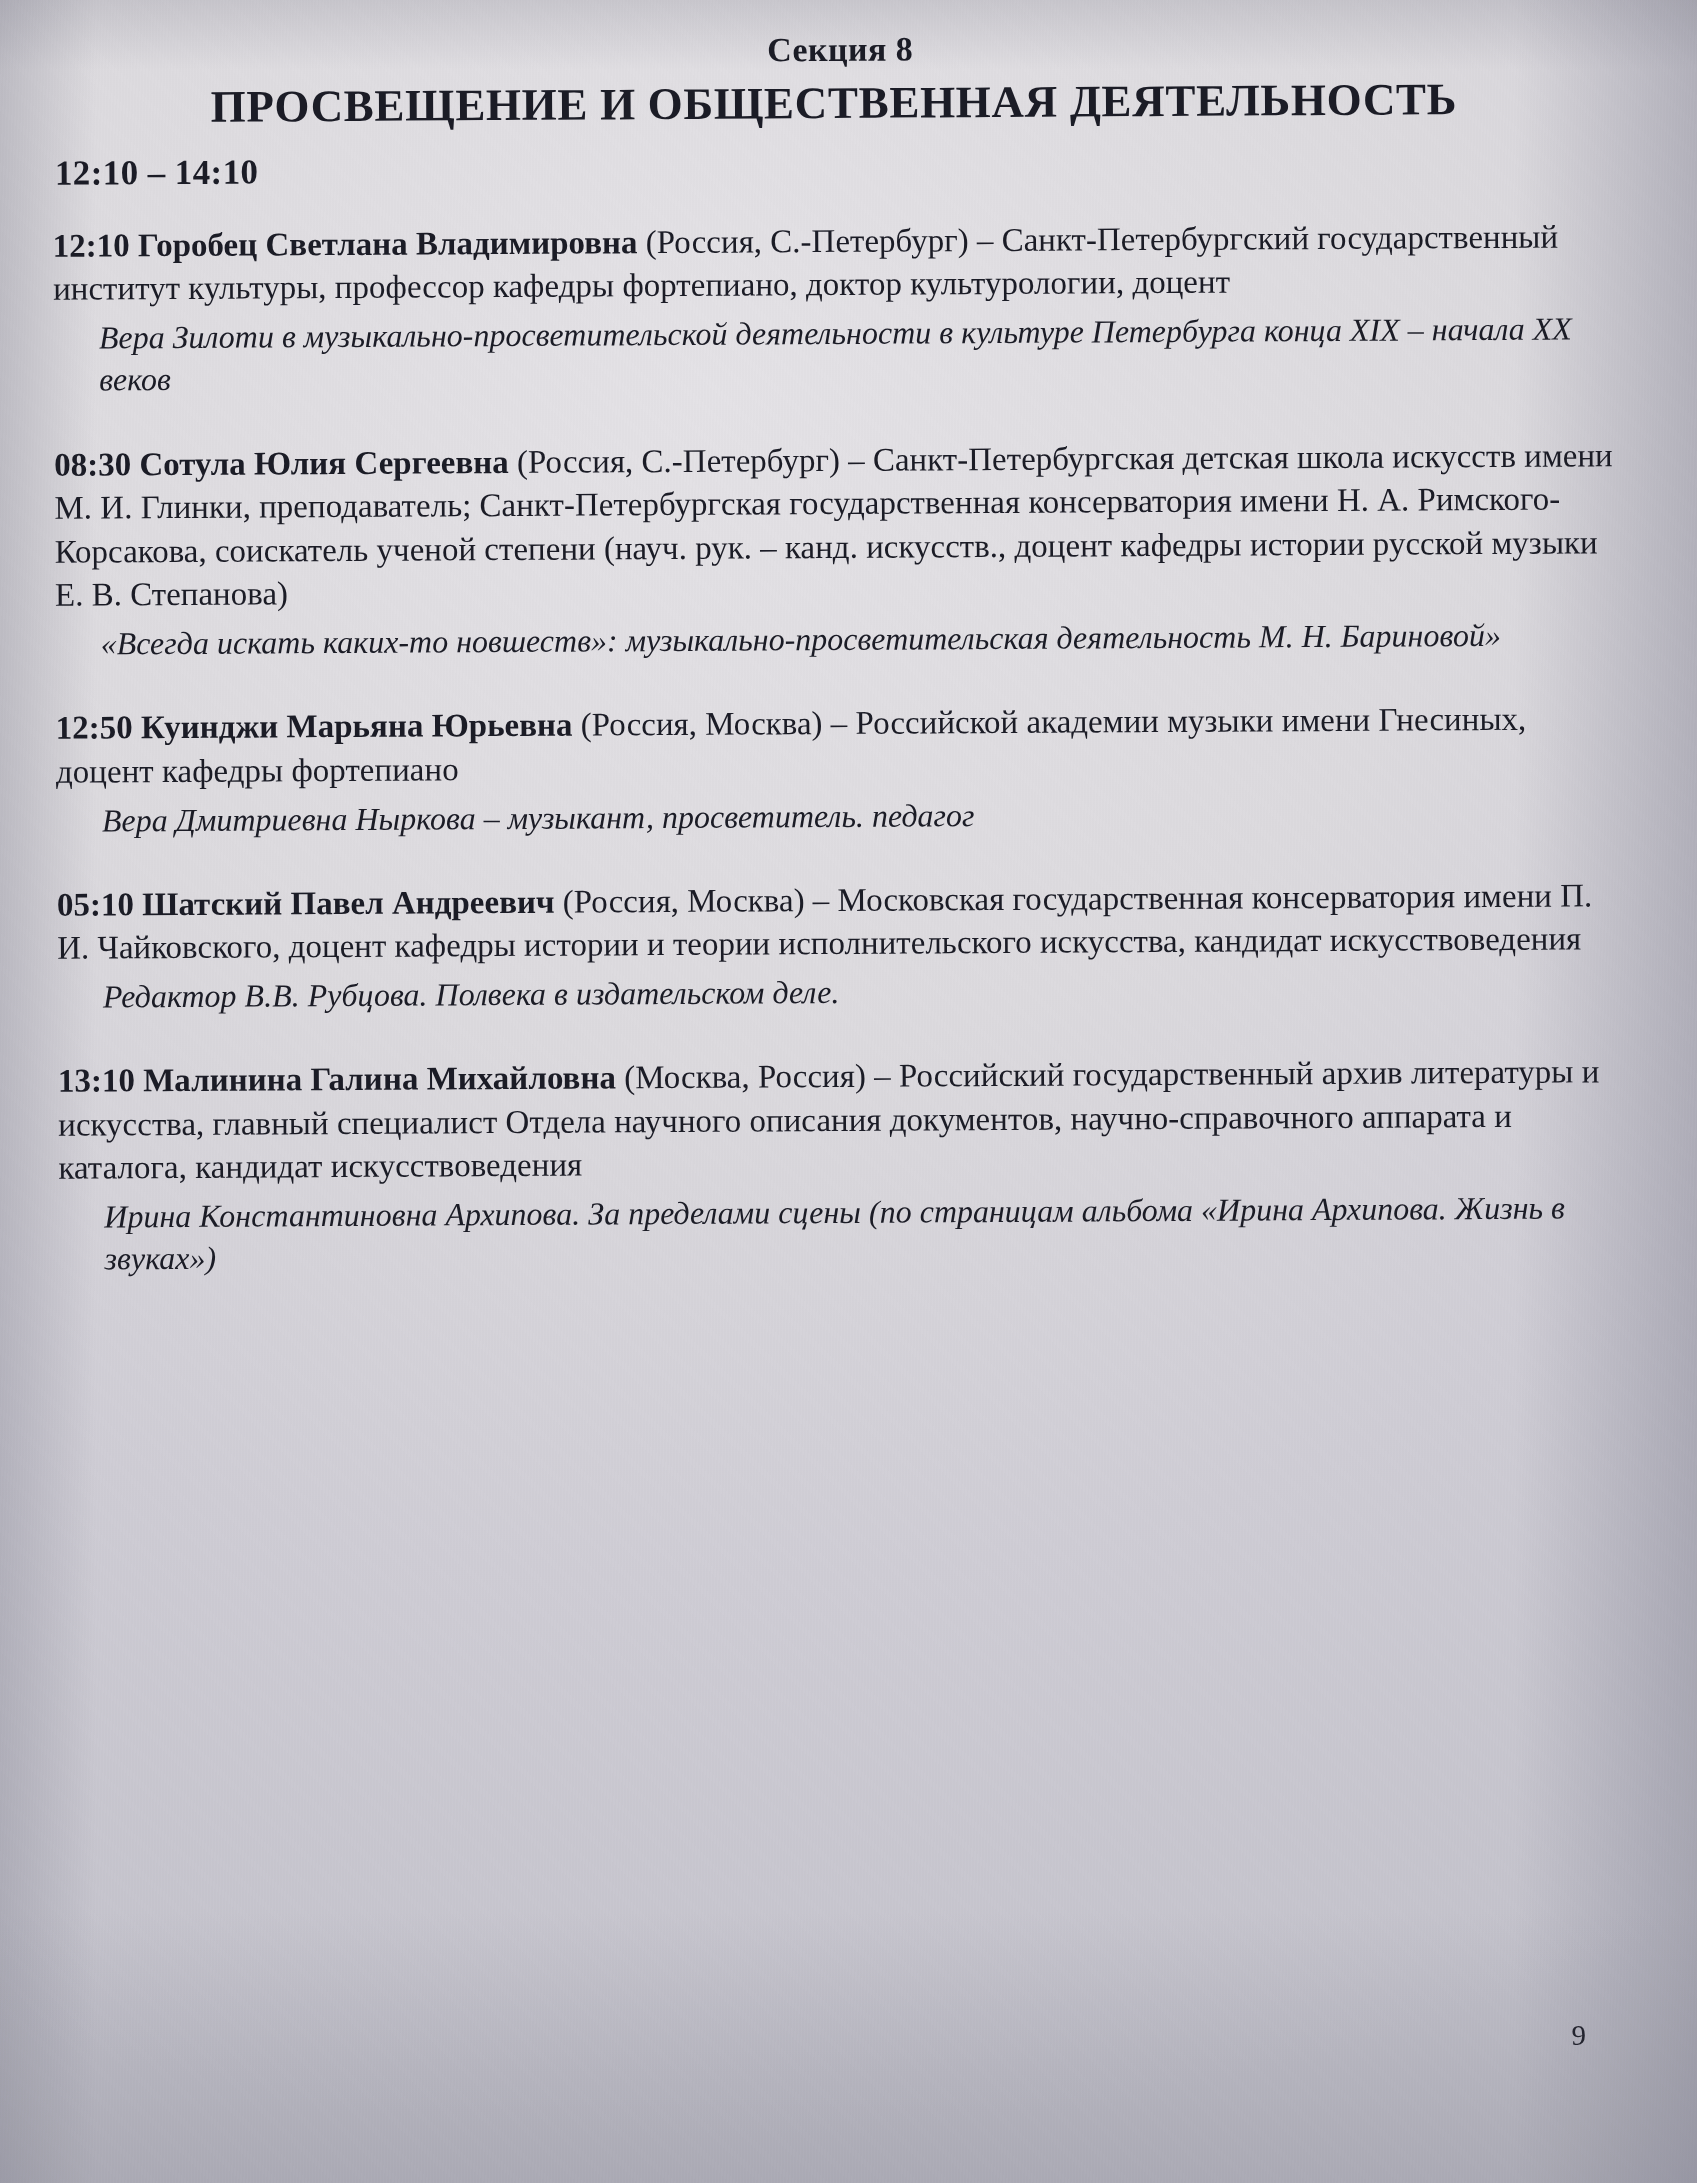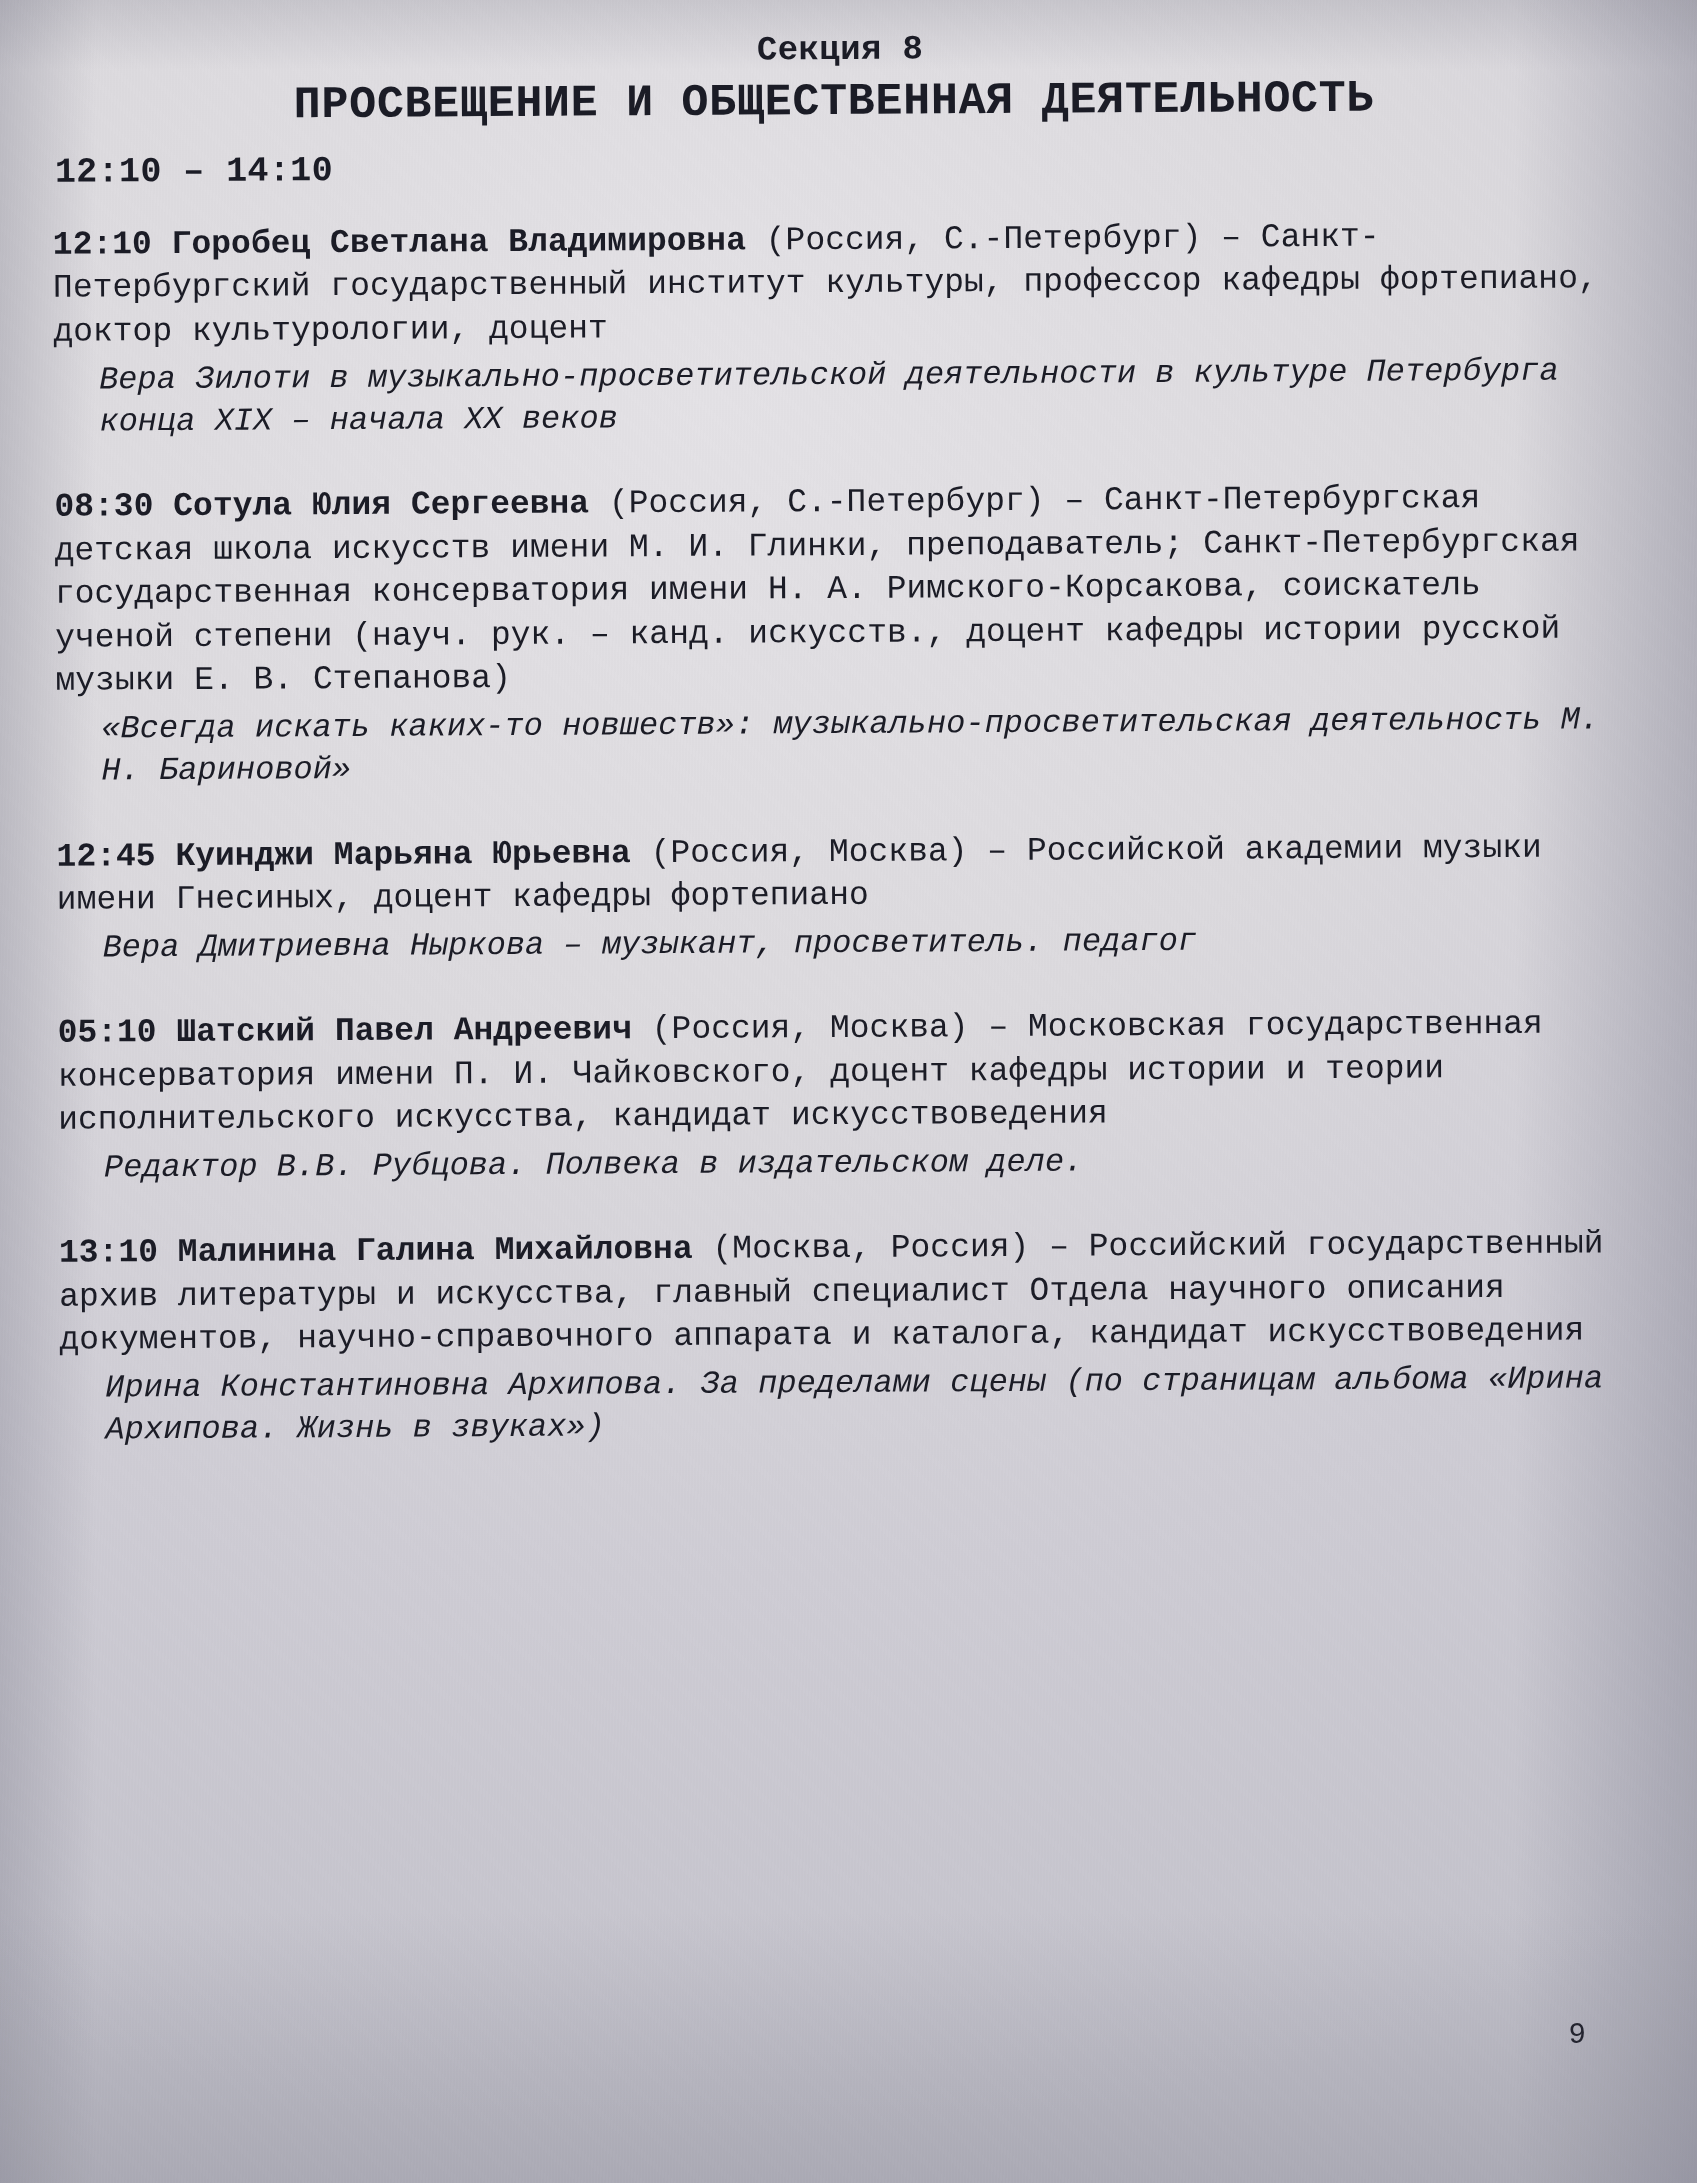--- a/index.html
+++ b/index.html
@@ -15,21 +15,20 @@
     overflow: hidden;
   }
 
   
   .page {
     position: absolute;
     inset: 0;
     background:
       radial-gradient(ellipse 120% 80% at 42% 18%, #e4e2e6 0%, #dcdade 38%, #cfcdd5 68%, #c3c2cb 100%),
       linear-gradient(160deg, #e6e4e8 0%, #d8d6dc 45%, #c9c8d1 78%, #bdbcc6 100%);
-    font-family: Liberation Mono, monospace;
   }
   .shade-left {
     position: absolute;
     left: 0; top: 0; bottom: 0; width: 96px;
     background: linear-gradient(to right, rgba(120,120,135,0.30), rgba(120,120,135,0.0));
     pointer-events: none;
   }
   .shade-right {
     position: absolute;
     right: 0; top: 0; bottom: 0; width: 183px;
@@ -159,21 +158,21 @@
       <p class="entry-head">
         <span class="t">08:30</span>
         <span class="name">Сотула Юлия Сергеевна</span><span class="rest"> (Россия, С.-Петербург) – Санкт-Петербургская детская школа искусств имени М. И. Глинки, преподаватель; Санкт-Петербургская государственная консерватория имени Н. А. Римского-Корсакова, соискатель ученой степени (науч. рук. – канд. искусств., доцент кафедры истории русской музыки Е. В. Степанова)</span>
       </p>
       <p class="entry-topic">«Всегда искать каких-то новшеств»: музыкально-просветительская деятельность М. Н. Бариновой»</p>
     </div>
     <div class="gap-m"></div>
 
     <div class="entry">
       <p class="entry-head">
-        <span class="t">12:45</span>
+        <span class="t">12:50</span>
         <span class="name">Куинджи Марьяна Юрьевна</span><span class="rest"> (Россия, Москва) – Российской академии музыки имени Гнесиных, доцент кафедры фортепиано</span>
       </p>
       <p class="entry-topic">Вера Дмитриевна Ныркова – музыкант, просветитель. педагог</p>
     </div>
     <div class="gap-m"></div>
 
     <div class="entry">
       <p class="entry-head">
         <span class="t">05:10</span>
         <span class="name">Шатский Павел Андреевич</span><span class="rest"> (Россия, Москва) – Московская государственная консерватория имени П. И. Чайковского, доцент кафедры истории и теории исполнительского искусства, кандидат искусствоведения</span>

